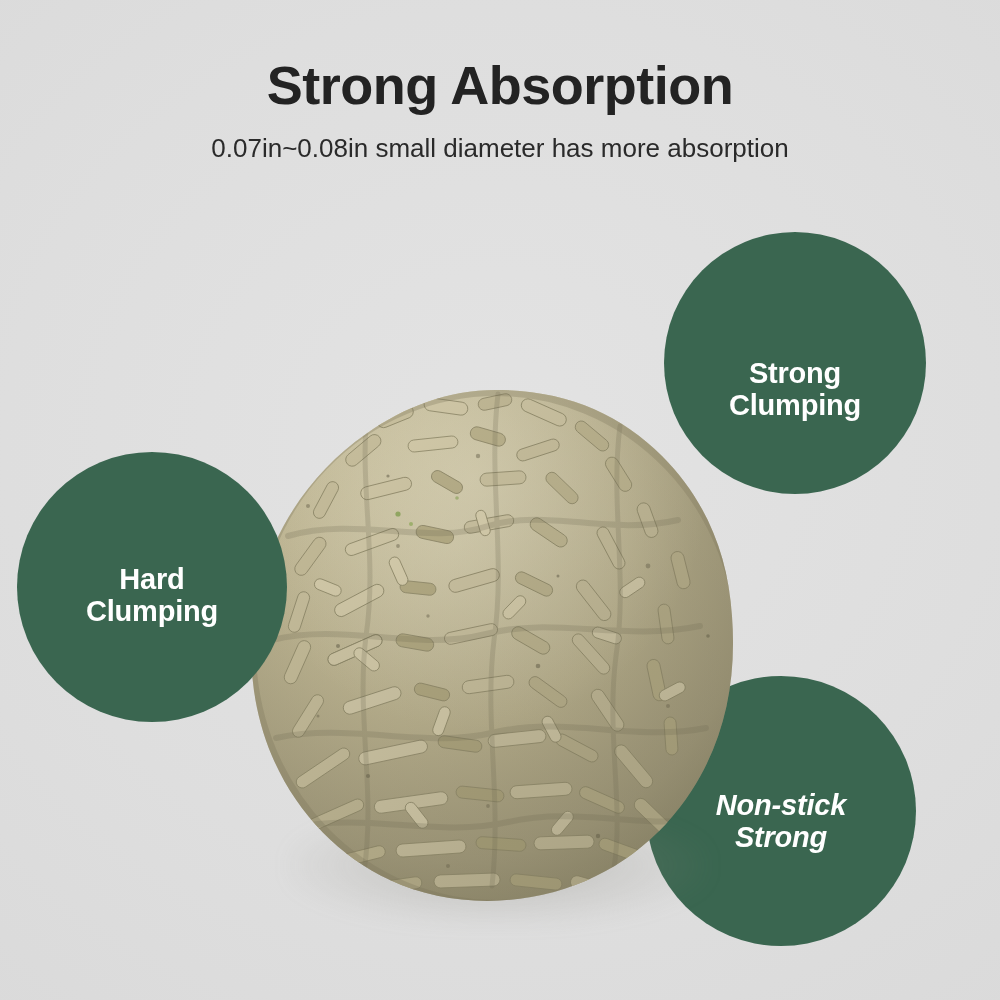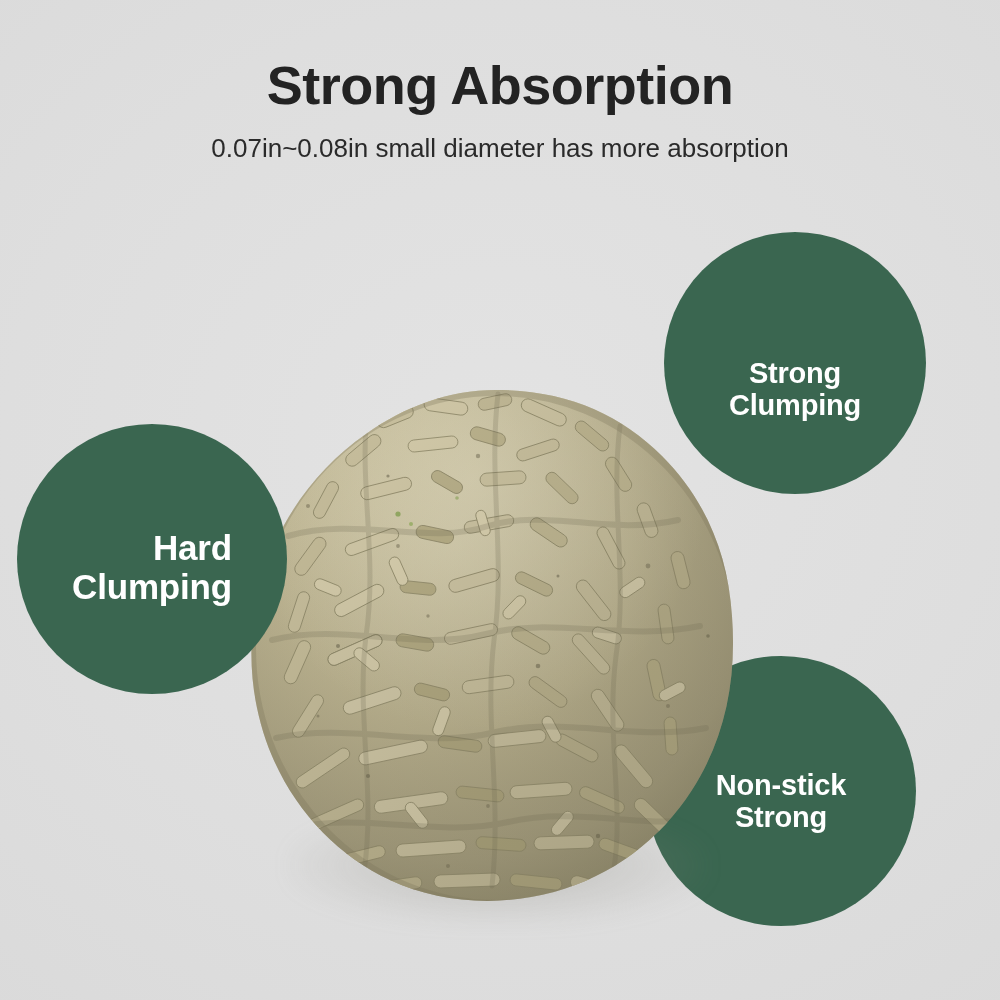--- a/index.html
+++ b/index.html
@@ -103,38 +103,38 @@
     height: 262px;
     font-size: 29px;
     z-index: 25;
   }
   #badge-strong-clumping .badge-text {
     transform: translateY(26px);
   }
 
   #badge-hard-clumping {
     left: 17px;
-    top: 424px;
+    top: 452px;
     width: 270px;
     height: 270px;
-    font-size: 35px;
+    font-size: 29px;
     z-index: 25;
-    text-align: right;
   }
   #badge-hard-clumping .badge-text {
     transform: translateY(8px);
   }
 
   #badge-non-stick-bottom {
     left: 646px;
-    top: 656px;
+    top: 676px;
     width: 270px;
     height: 270px;
     font-size: 29px;
     z-index: 10;
+    font-style: italic;
   }
   #badge-non-stick-bottom .badge-text {
     transform: translateY(10px);
   }
 </style>
 </head>
 <body>
 
 <div id="infographic">
 

